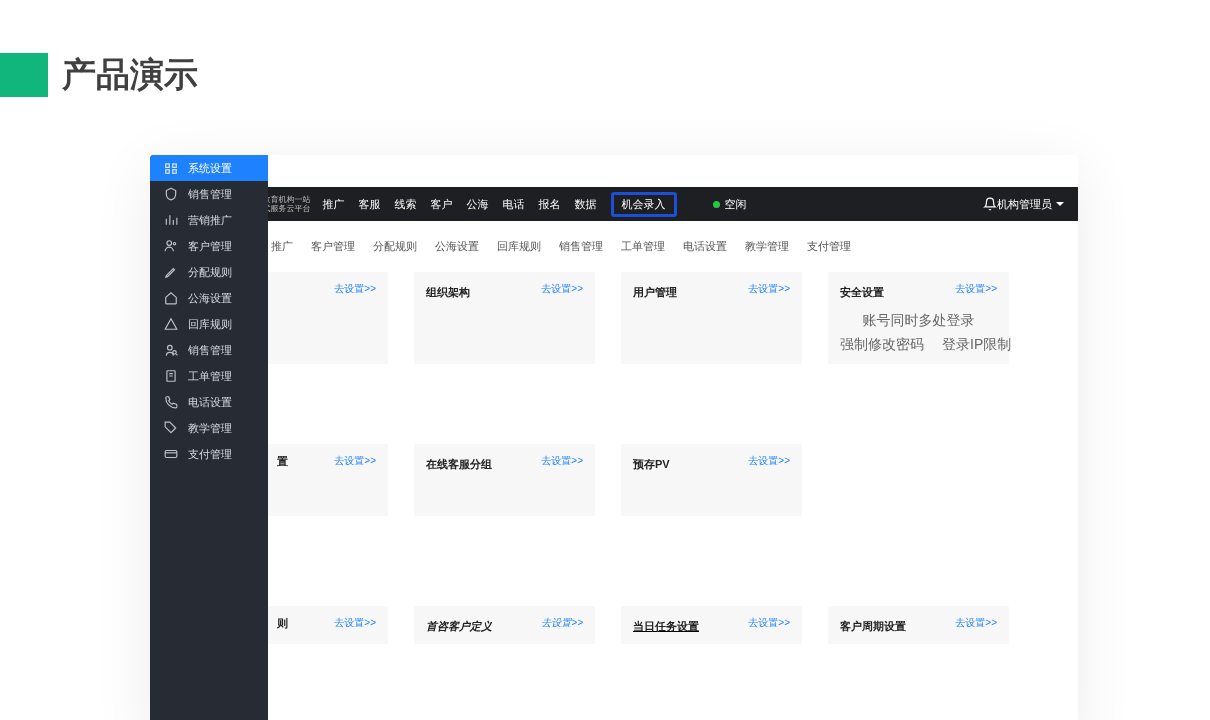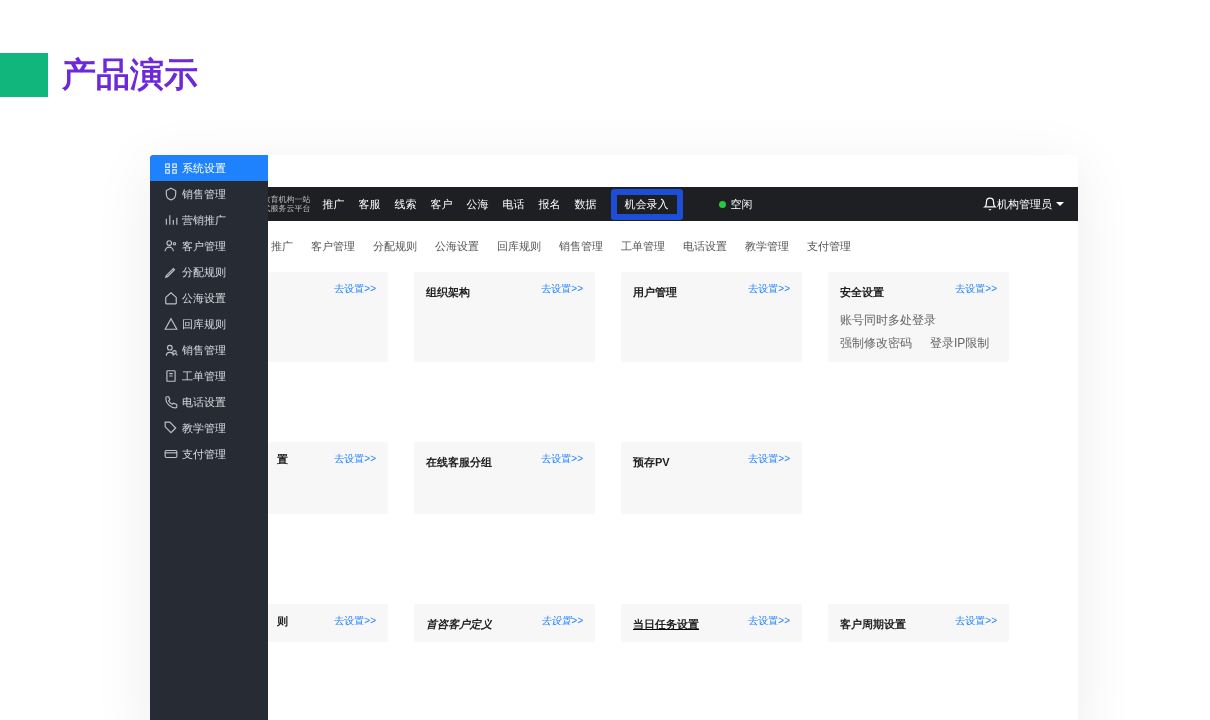--- a/index.html
+++ b/index.html
@@ -11,21 +11,21 @@
       margin: 52px 0 0 0;
     }
     .green-block {
       width: 48px;
       height: 44px;
       background: #10b67b;
     }
     .page-title {
       font-size: 34px;
       font-weight: 700;
-      color: #6d28d9;
+      color: #404040;
       margin-left: 14px;
     }
     .page-subtitle {
       font-size: 28px;
       font-weight: 400;
       color: #b1b7bd;
       margin-left: 16px;
     }
 
     .app-window {
@@ -74,21 +74,21 @@
     }
     .logo-cloud svg { display: block; }
     .logo-text { font-weight: 700; font-size: 11px; letter-spacing: 0.5px; }
     .logo-sep { width: 1px; height: 18px; background: rgba(255,255,255,0.3); margin: 0 6px; }
     .logo-sub { font-size: 8px; line-height: 9px; color: #bbb; }
 
     .top-nav { display: flex; gap: 14px; }
     .top-nav-item { cursor: pointer; }
 
     .record-btn {
-      border: 6px solid #1d4ed8;
+      border: 3px solid #1d4ed8;
       border-radius: 3px;
       padding: 2px 8px;
       margin-left: 14px;
       cursor: pointer;
     }
 
     .status-wrap {
       margin-left: 36px;
       display: flex;
       align-items: center;
@@ -121,21 +121,21 @@
     }
     .sidebar {
       width: 118px;
       background: #262b34;
       display: flex;
       flex-direction: column;
     }
     .sidebar-item {
       display: flex;
       align-items: center;
-      gap: 4px;
+      gap: 10px;
       padding: 0 14px;
       height: 26px;
       font-size: 11px;
       color: #d7dce2;
       cursor: pointer;
     }
     .sidebar-item.active {
       background: #1e82ff;
       color: #fff;
     }
@@ -197,25 +197,26 @@
     }
     .card-link {
       position: absolute;
       top: 10px;
       right: 12px;
       font-size: 10px;
       color: #1e82ff;
       cursor: pointer;
     }
     .card-sub {
-      font-size: 12px;
+      font-size: 14px;
       color: #666;
       margin-top: 12px;
       display: flex;
       gap: 18px;
+      text-align: center;
     }
     .card-sub div { white-space: nowrap; }
 
     
     .sidebar { position: absolute; left: 0; top: 0; bottom: 0; z-index: 5; }
     .main { margin-left: 0; padding-left: 118px; }
     .content-inner { padding-left: 2px; padding-right: 30px; }
 
   </style>
 </head>

